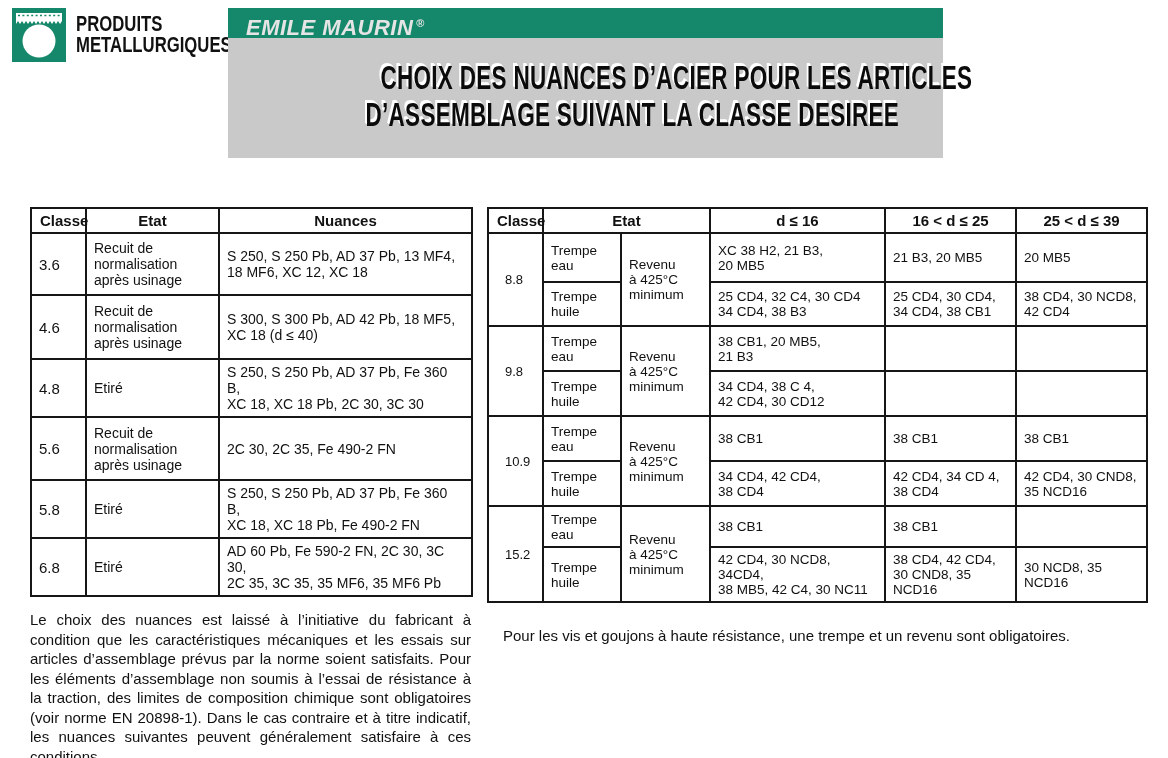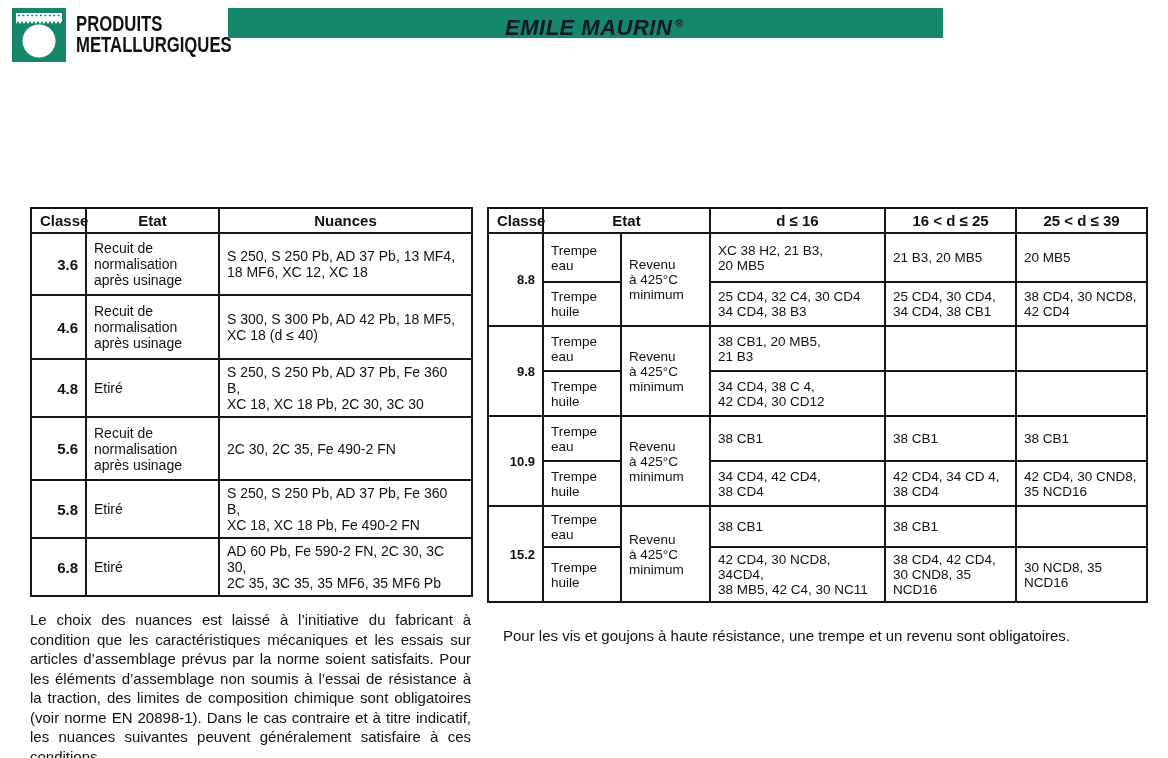--- a/index.html
+++ b/index.html
@@ -4,36 +4,36 @@
 <style>
   html,body{margin:0;padding:0;background:#fff;}
   body{width:1168px;height:758px;font-family:"Liberation Sans",sans-serif;color:#111;}
   .page{position:relative;width:1168px;height:758px;background:#fff;overflow:hidden;}
 
   
   .logo-mark{position:absolute;left:12px;top:8px;width:54px;height:54px;}
   .logo-text{position:absolute;left:76px;top:13px;font-weight:700;font-size:22px;line-height:21px;
              transform:scaleX(0.76);transform-origin:left top;white-space:nowrap;color:#111;}
   .banner{position:absolute;left:228px;top:8px;width:715px;height:30px;line-height:30px;
-          color:#0f172a;font-weight:700;font-style:italic;font-size:22px;padding-left:18px;
-          box-sizing:border-box;letter-spacing:0.5px;text-align:center;}
+          color:#e5e5e5;font-weight:700;font-style:italic;font-size:22px;padding-left:18px;
+          box-sizing:border-box;letter-spacing:0.5px;}
   .banner sup{font-size:11px;font-style:normal;vertical-align:8px;margin-left:3px;}
   .titlebox{position:absolute;left:228px;top:38px;width:715px;height:120px;background:#c9c9c9;
             text-align:center;padding-top:21px;box-sizing:border-box;}
   .title-line{font-weight:700;font-size:34px;line-height:37px;}
   .title-line>span{display:inline-block;transform:scaleX(0.66);transform-origin:center;
             white-space:nowrap;letter-spacing:0.5px;color:#0b0b0b;
             text-shadow:-3px -3px 0 #fff, -2px -2px 0 #fff;}
 
   
   table{border-collapse:collapse;table-layout:fixed;}
   th,td{border:2px solid #161616;box-sizing:border-box;}
   th{font-size:15px;font-weight:700;text-align:center;height:25px;padding:2px 8px;}
   td{font-size:14px;padding:4px 7px;vertical-align:middle;text-align:left;}
-  td.classe{text-align:right;font-weight:700;font-size:15px;}
+  td.classe{text-align:left;font-weight:400;font-size:15px;}
   .pre{white-space:pre-line;}
   .tbl-left{position:absolute;left:30px;top:207px;width:441px;}
   .tbl-right{position:absolute;left:487px;top:207px;width:659px;}
   .tbl-right td{font-size:13.5px;border-radius:19px;}
   .tbl-right td.classe{font-size:13px;padding-left:16px;}
 
   
   .note-left{position:absolute;left:30px;top:610px;width:441px;font-size:15px;line-height:19.5px;
              text-align:justify;color:#111;margin:0;}
   .note-right{position:absolute;left:487px;top:610px;width:670px;font-size:15px;line-height:19px;
@@ -53,20 +53,24 @@
 
   <div class="logo-text">
     <div>PRODUITS</div>
     <div>METALLURGIQUES</div>
   </div>
 
   <div class="banner" style="background:#15876A">
     <span>EMILE MAURIN</span><sup>®</sup>
   </div>
 
+  <div class="titlebox">
+    <div class="title-line"><span>CHOIX DES NUANCES D’ACIER POUR LES ARTICLES</span></div>
+    <div class="title-line"><span>D’ASSEMBLAGE SUIVANT LA CLASSE DESIREE</span></div>
+  </div>
 
   <table class="tbl-left">
     <colgroup>
         <col style="width:55px">
         <col style="width:133px">
         <col style="width:253px">
       </colgroup>
     <thead>
       <tr>
         <th>Classe</th>

